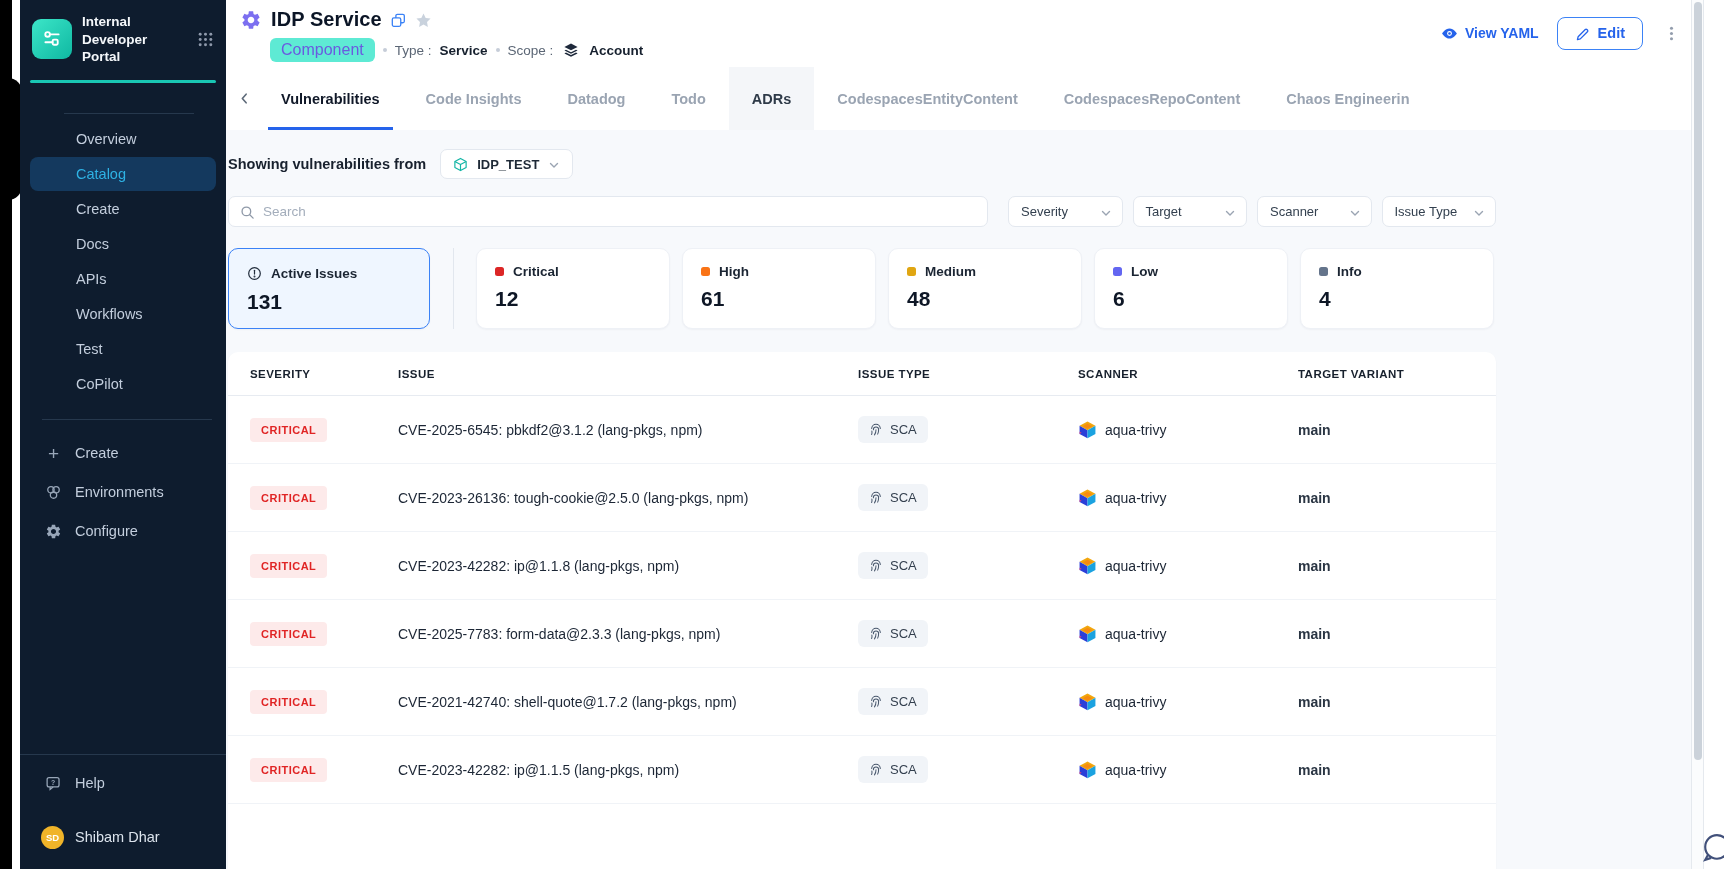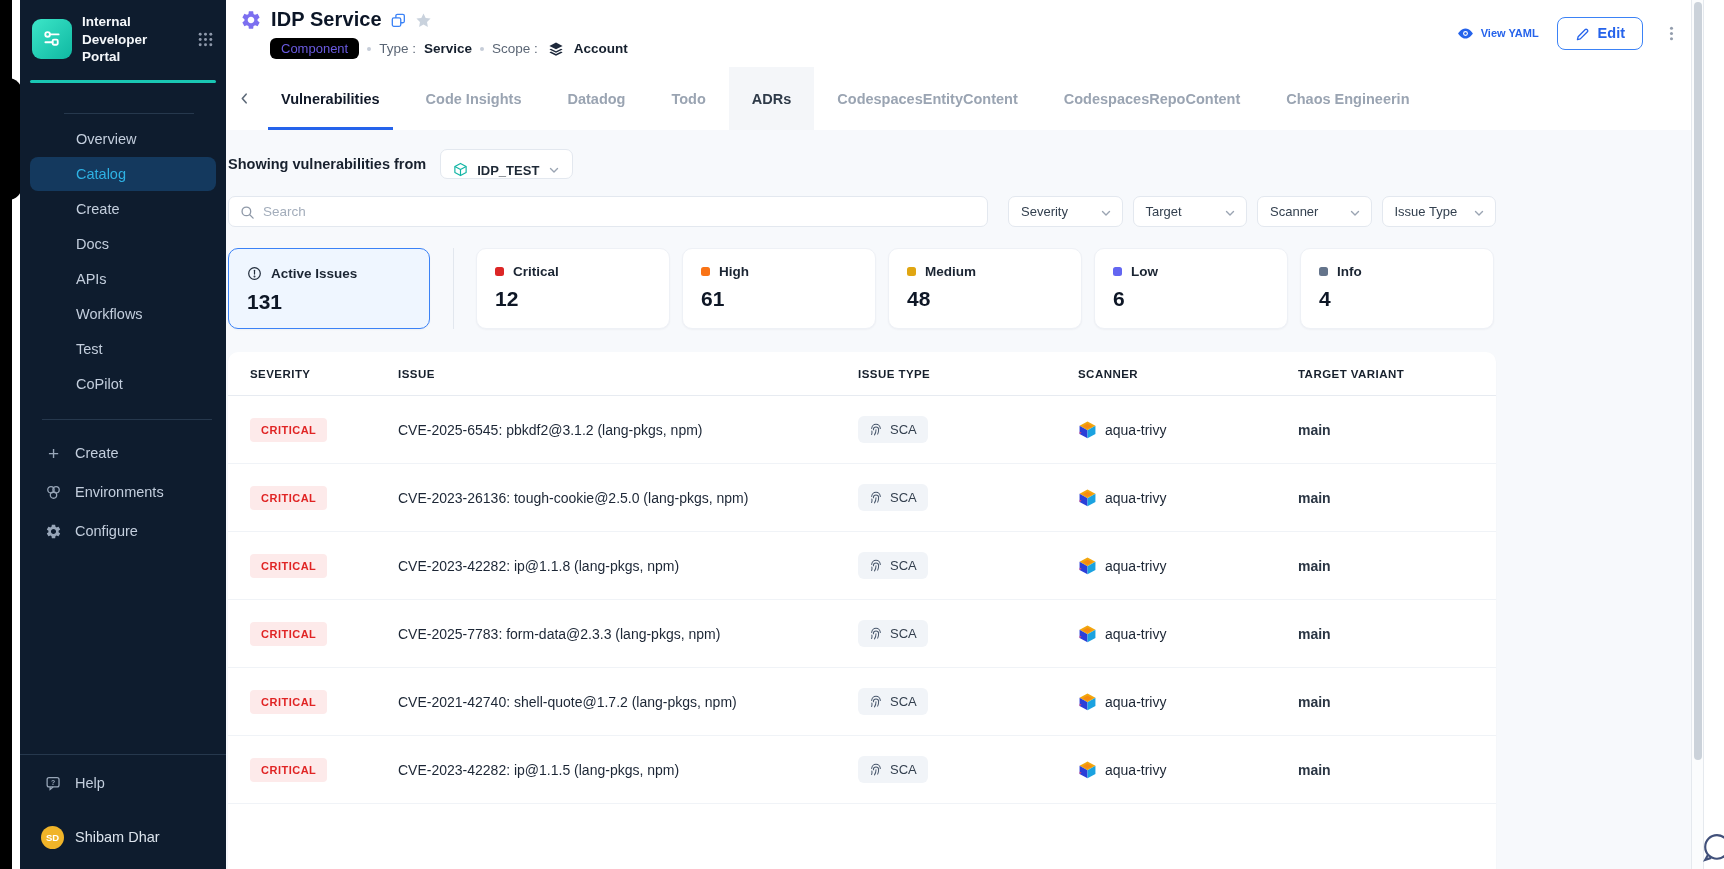--- a/index.html
+++ b/index.html
@@ -61,30 +61,30 @@
 
   .page-head { position:relative; height:67px; }
   .head-left { position:absolute; left:22px; top:8px; }
   .title-row { display:flex; align-items:center; gap:9px; }
   .page-title { font-size:20px; font-weight:700; color:#0b1526; letter-spacing:.1px; }
   .gear-purple { color:#7c6ff0; }
   .copy-ic { color:#3b82f6; cursor:pointer; }
   .star-ic { color:#c9d2dd; cursor:pointer; }
   .meta-row { display:flex; align-items:center; gap:8px; margin:7px 0 0 30px; font-size:13.5px; }
   .entity-pill {
-    background:#000000; color:#6a5ae0; font-size:13px; font-weight:500;
+    background:#5eead4; color:#6a5ae0; font-size:16px; font-weight:500;
     padding:3px 11px; border-radius:6px;
   }
   .dot-sep { width:4px; height:4px; border-radius:50%; background:#c6cdd8; }
   .meta-label { color:#5b6675; }
   .meta-value { color:#16202e; font-weight:700; }
   .scope-ic { color:#1e293b; margin:0 2px 0 2px; }
 
   .head-right { position:absolute; right:42px; top:17px; display:flex; align-items:center; gap:18px; }
-  .view-yaml { display:flex; align-items:center; gap:7px; color:#2563eb; font-size:11px; font-weight:700; cursor:pointer; }
+  .view-yaml { display:flex; align-items:center; gap:7px; color:#2563eb; font-size:14px; font-weight:700; cursor:pointer; }
   .edit-btn {
     display:flex; align-items:center; gap:8px; color:#2563eb; font-size:14.5px; font-weight:700;
     border:1.5px solid #3b82f6; border-radius:8px; background:#fff; padding:7px 17px; cursor:pointer;
   }
   .kebab { color:#939dad; cursor:pointer; padding:2px; }
 
   
   .tabs {
     position:relative; height:63px; background:#fff;
     display:flex; align-items:stretch; padding-left:12px; overflow:hidden;
@@ -99,21 +99,21 @@
   .tab.hovered { background:#f4f6f9; color:#2e3a48; }
   .tab-chev-right { margin-left:auto; }
 
   
   .content { position:absolute; left:0; top:130px; right:0; bottom:0; background:#f7f9fc; }
   .inner { position:absolute; left:10px; width:1268px; }
 
   .showing-row { top:19px; display:flex; align-items:center; gap:14px; }
   .showing-label { font-size:14.5px; font-weight:700; color:#18212e; }
   .project-dd {
-    display:flex; align-items:flex-end; gap:9px; background:#fff; border:1px solid #e3e8ef;
+    display:flex; align-items:center; gap:9px; background:#fff; border:1px solid #e3e8ef;
     border-radius:7px; height:30px; padding:0 12px; cursor:pointer;
   }
   .project-dd .cube { color:#12b5a5; }
   .project-name { font-size:13px; font-weight:700; color:#1e2936; }
   .chev-sm { color:#9aa4b2; }
 
   .search-row { top:66px; display:flex; gap:10px; }
   .search-box {
     flex:none; width:760px; height:31px; background:#fff; border:1px solid #e3e8ef; border-radius:7px;
     display:flex; align-items:center; gap:8px; padding:0 11px;

